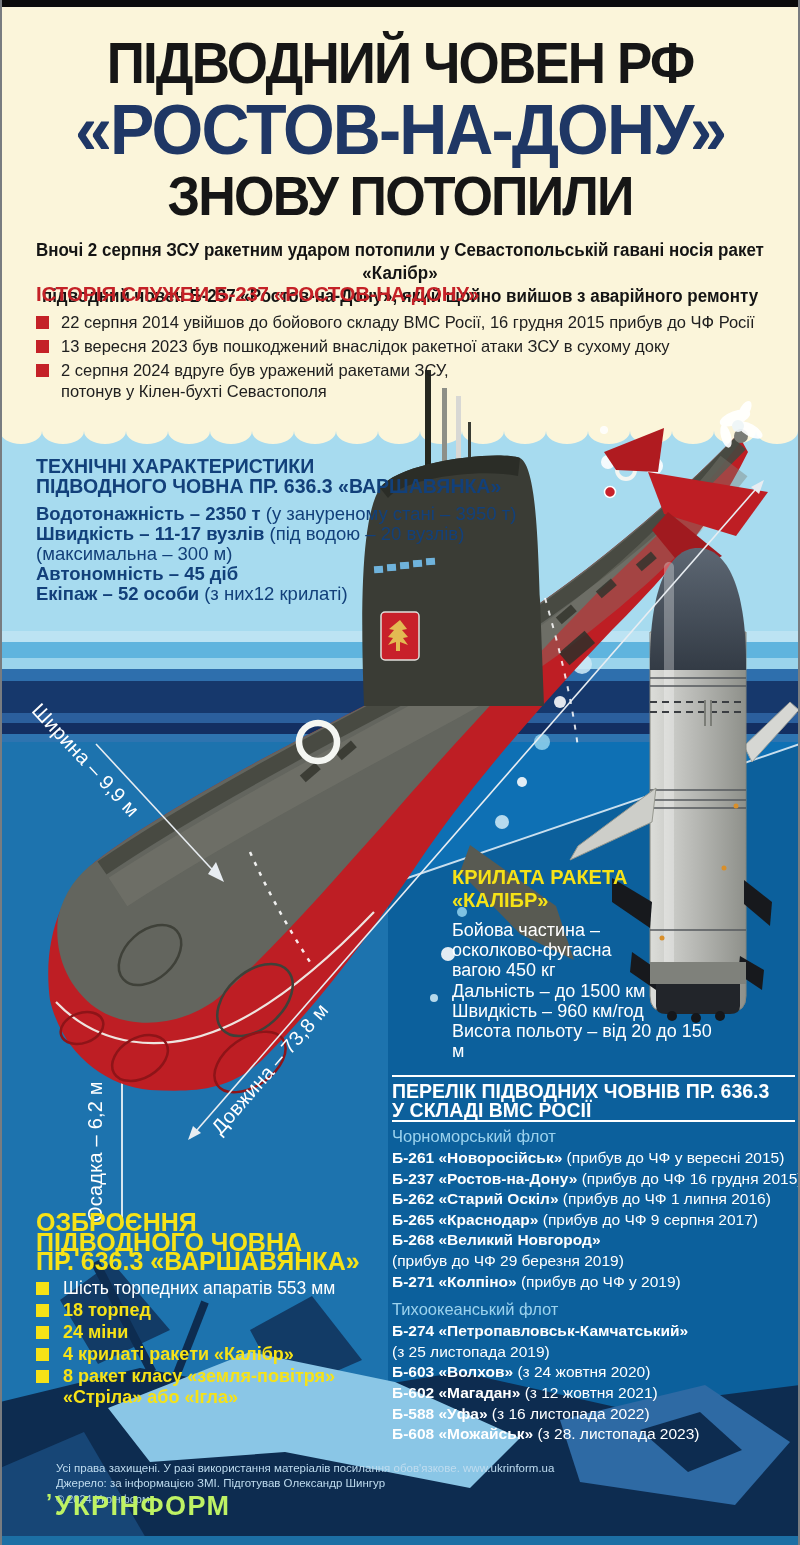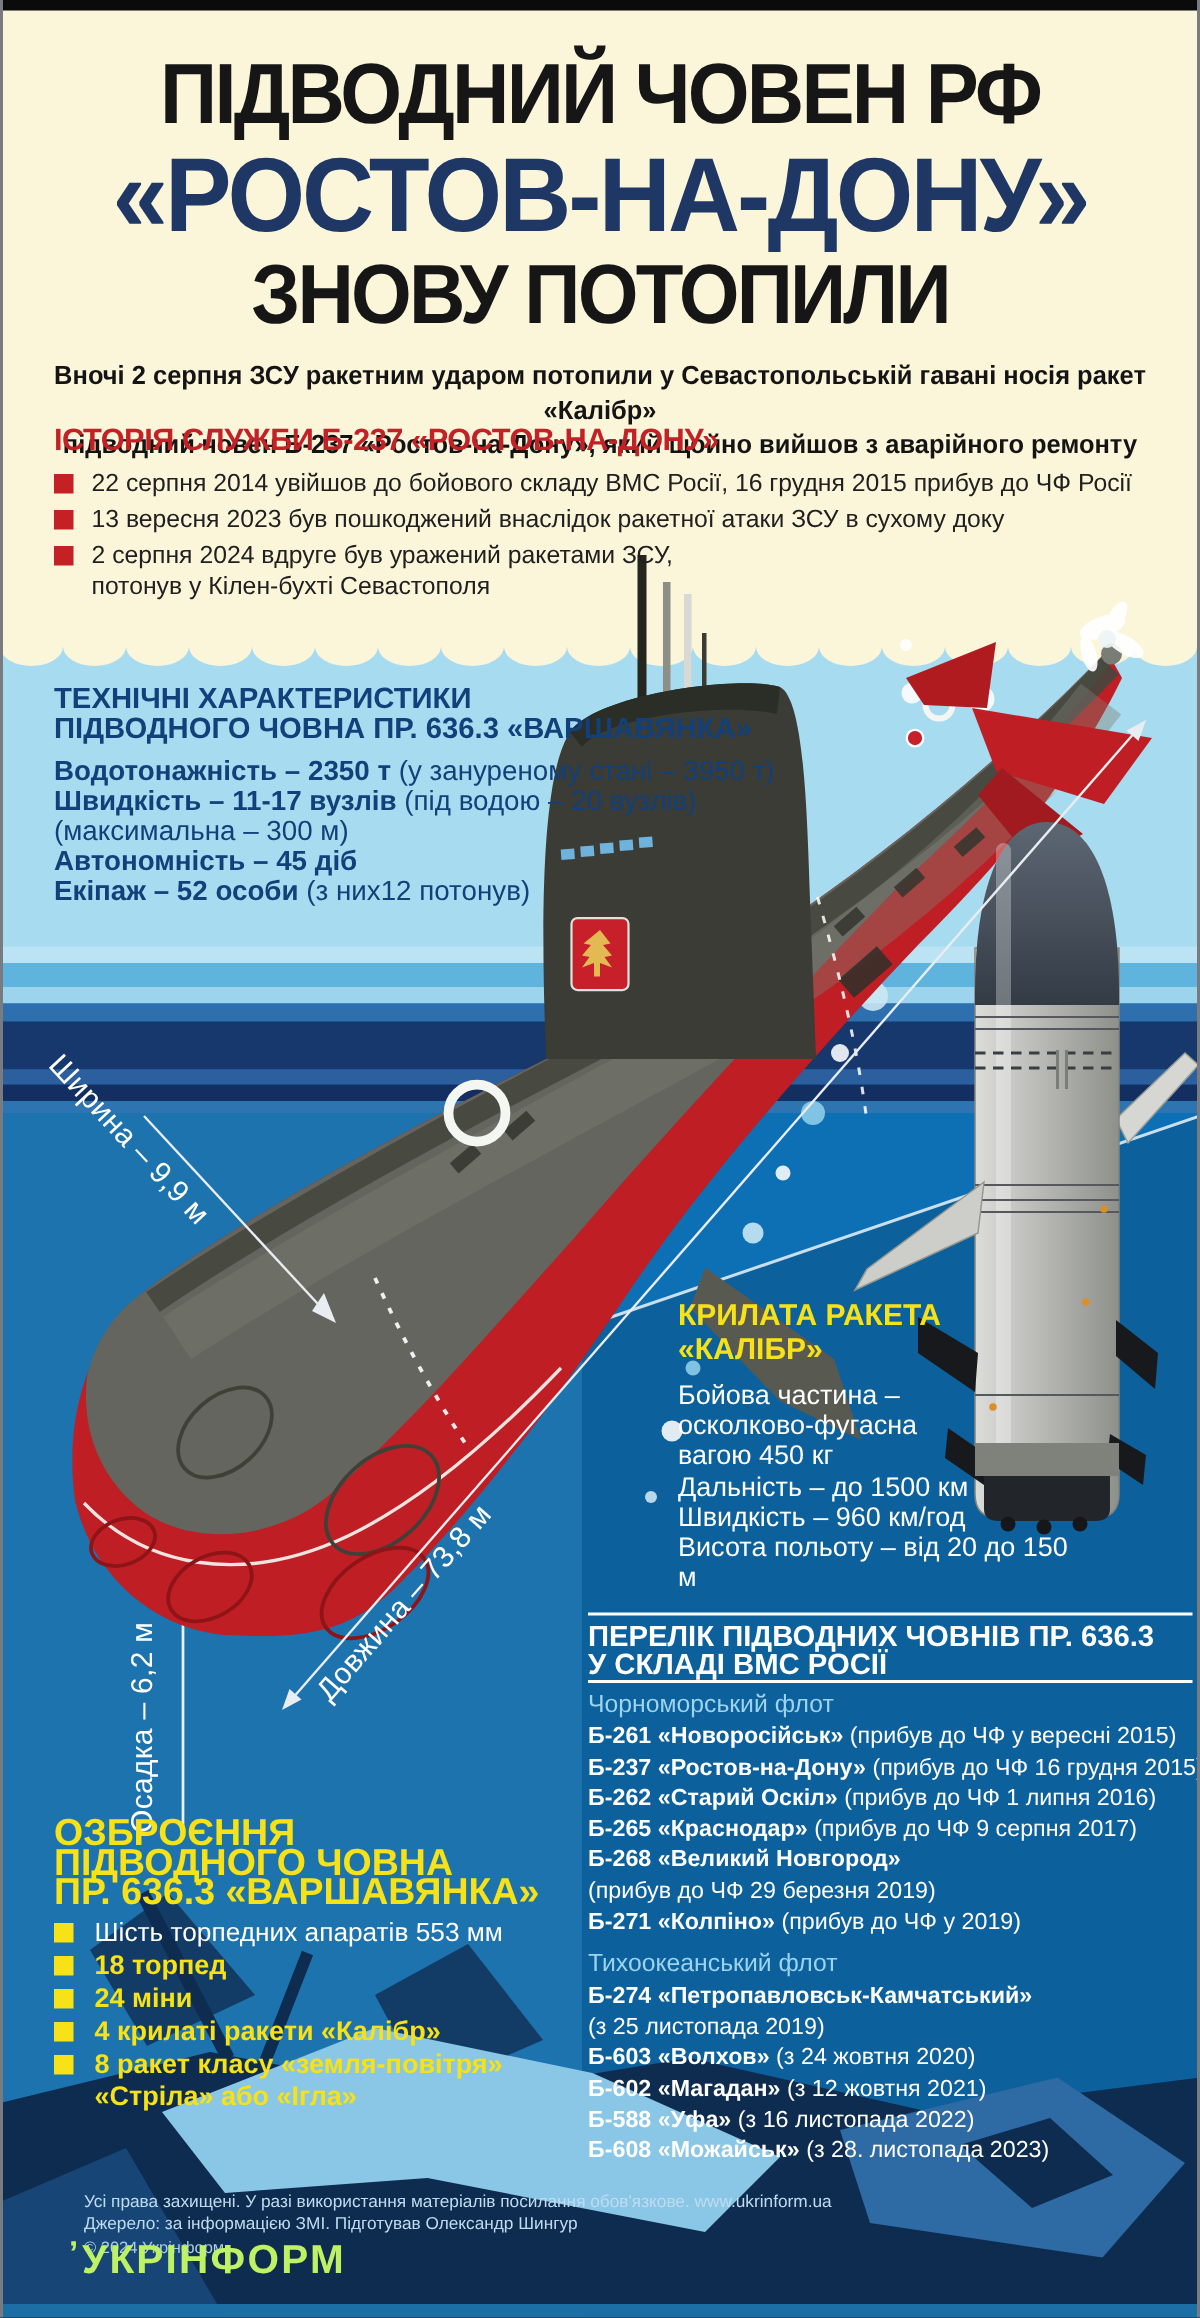--- a/index.html
+++ b/index.html
@@ -320,21 +320,21 @@
   </div>
 
   <div class="abs textlayer specs">
     <div class="hd">ТЕХНІЧНІ ХАРАКТЕРИСТИКИ</div>
     <div class="hd">ПІДВОДНОГО ЧОВНА ПР. 636.3 «ВАРШАВЯНКА»</div>
     <div class="spec-rows">
       <div class="spec-row"><span class="b">Водотонажність – 2350 т</span><span> (у зануреному стані – 3950 т)</span></div>
       <div class="spec-row"><span class="b">Швидкість – 11-17 вузлів</span><span> (під водою – 20 вузлів)</span></div>
       <div class="spec-row"><span class="b"></span><span>(максимальна – 300 м)</span></div>
       <div class="spec-row"><span class="b">Автономність – 45 діб</span><span></span></div>
-      <div class="spec-row"><span class="b">Екіпаж – 52 особи</span><span> (з них12 потонув)</span></div>
+      <div class="spec-row"><span class="b">Екіпаж – 52 особи</span><span> (з них12 крилаті)</span></div>
     </div>
   </div>
 
   <div class="abs textlayer missile-info">
     <div class="hd">КРИЛАТА РАКЕТА</div>
     <div class="hd">«КАЛІБР»</div>
     <div class="missile-lines">
       <div>Бойова частина –</div>
       <div>осколково-фугасна</div>
       <div>вагою 450 кг</div>

